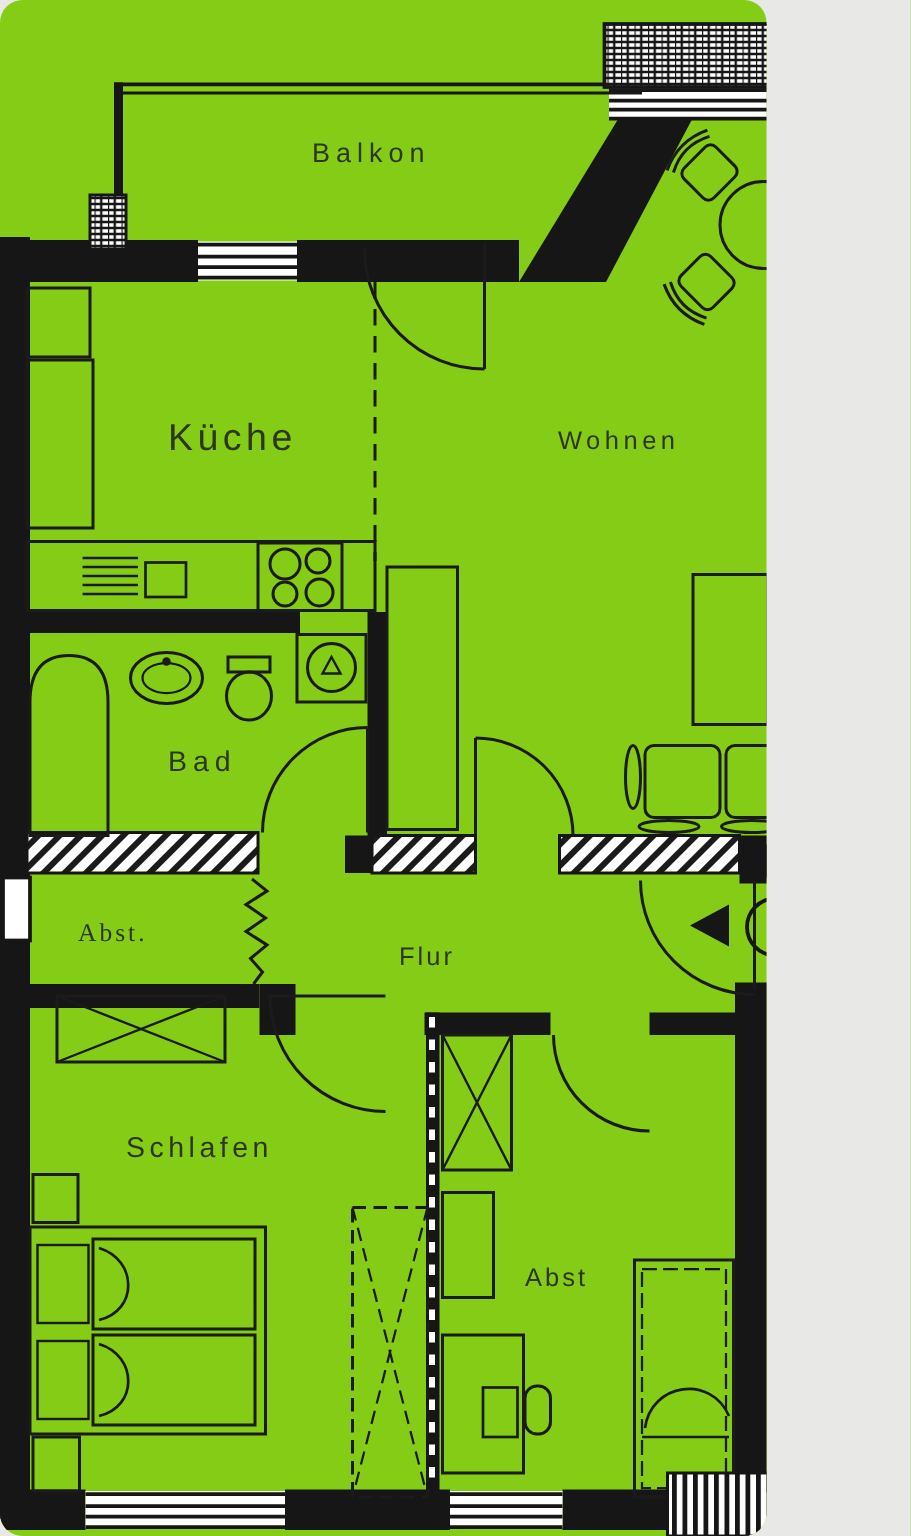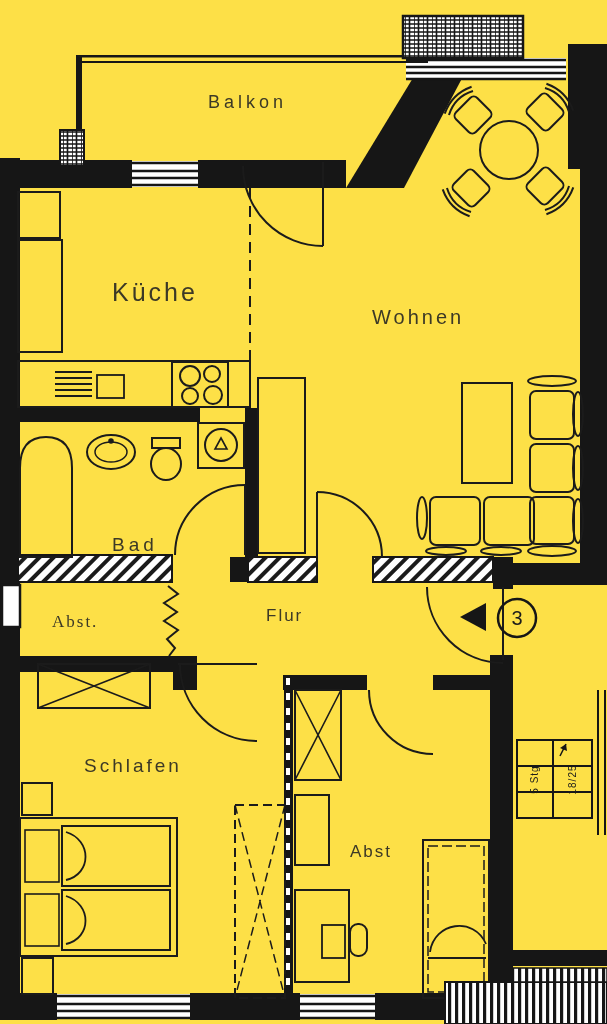--- a/index.html
+++ b/index.html
@@ -1,30 +1,30 @@
 <!DOCTYPE html>
 <html><head>
 <meta charset="utf-8">
 <style>
   html,body{margin:0;padding:0;background:#e8e8e6;}
   #stage{
-    position:relative;width:607px;height:1024px;background:#fde047;
-    font-family:"Liberation Sans", sans-serif;color:#1b1b1b;overflow:hidden;
+    position:relative;width:511px;height:1024px;background:#84cc16;
+    font-family:"Liberation Sans", sans-serif;color:#1b1b1b;overflow:hidden;border-radius:15px;
   }
   #plan-svg{position:absolute;left:0;top:0;}
   .room-label{
     position:absolute;color:#222;opacity:.88;white-space:nowrap;
     font-family:"Liberation Sans", sans-serif;
   }
   .lbl-balkon{left:208px;top:92px;font-size:18px;letter-spacing:4px;}
   .lbl-kueche{left:112px;top:278px;font-size:25px;letter-spacing:3px;}
-  .lbl-wohnen{left:372px;top:306px;font-size:20px;letter-spacing:3px;}
-  .lbl-bad{left:112px;top:498px;font-size:19px;letter-spacing:4px;margin-top:36px;}
+  .lbl-wohnen{left:372px;top:284px;font-size:17px;letter-spacing:3px;}
+  .lbl-bad{left:112px;top:498px;font-size:19px;letter-spacing:4px;}
   .lbl-abst{left:52px;top:612px;font-size:17px;letter-spacing:2px;font-family:Liberation Serif, serif;}
-  .lbl-flur{left:266px;top:606px;font-size:17px;letter-spacing:2px;}
+  .lbl-flur{left:266px;top:628px;font-size:17px;letter-spacing:2px;}
   .lbl-schlafen{left:84px;top:755px;font-size:19px;letter-spacing:3px;}
   .lbl-kind{left:350px;top:842px;font-size:17px;letter-spacing:2px;}
   .unit-number{
     position:absolute;left:499px;top:600px;width:36px;height:36px;
     display:flex;align-items:center;justify-content:center;
     font-size:20px;color:#1b1b1b;
   }
   .stair-label{
     position:absolute;display:flex;align-items:center;justify-content:center;
     font-size:10px;color:#1b1b1b;letter-spacing:1px;

